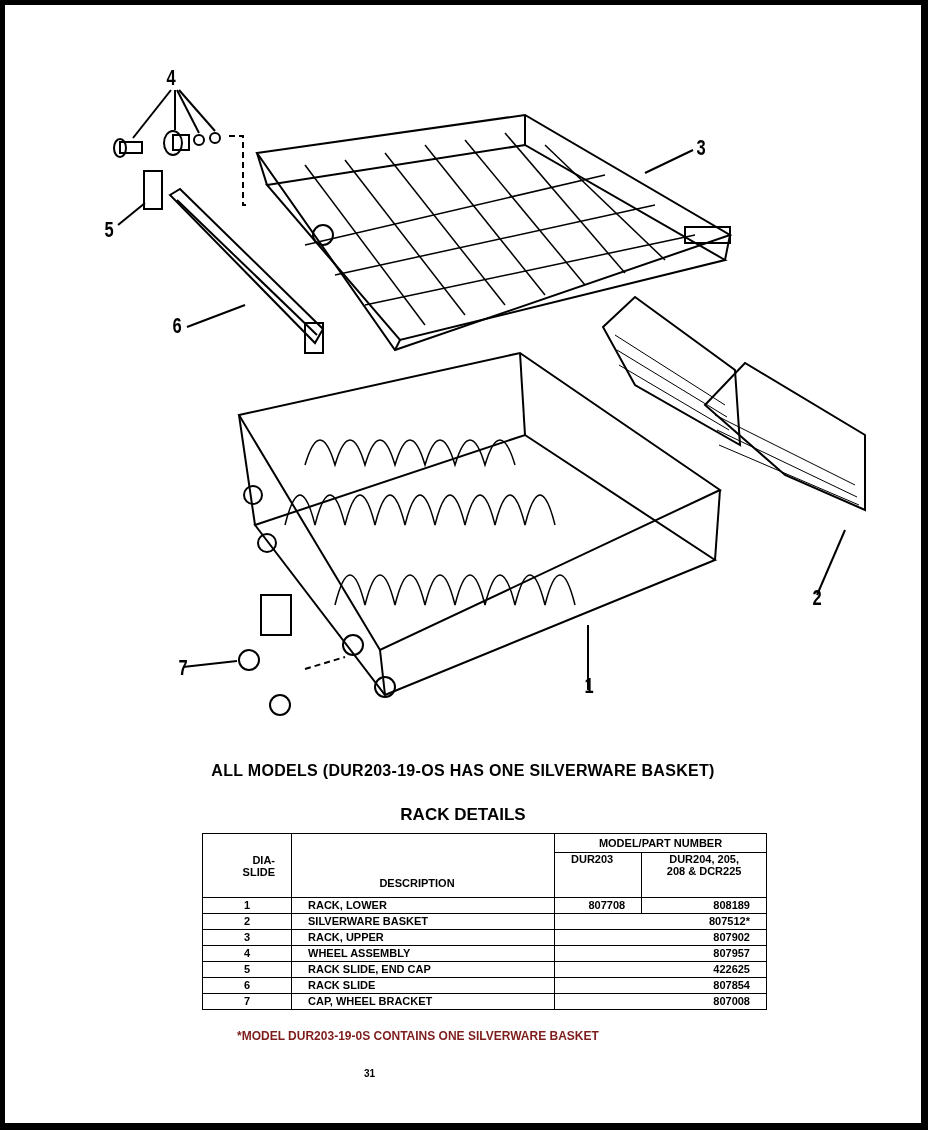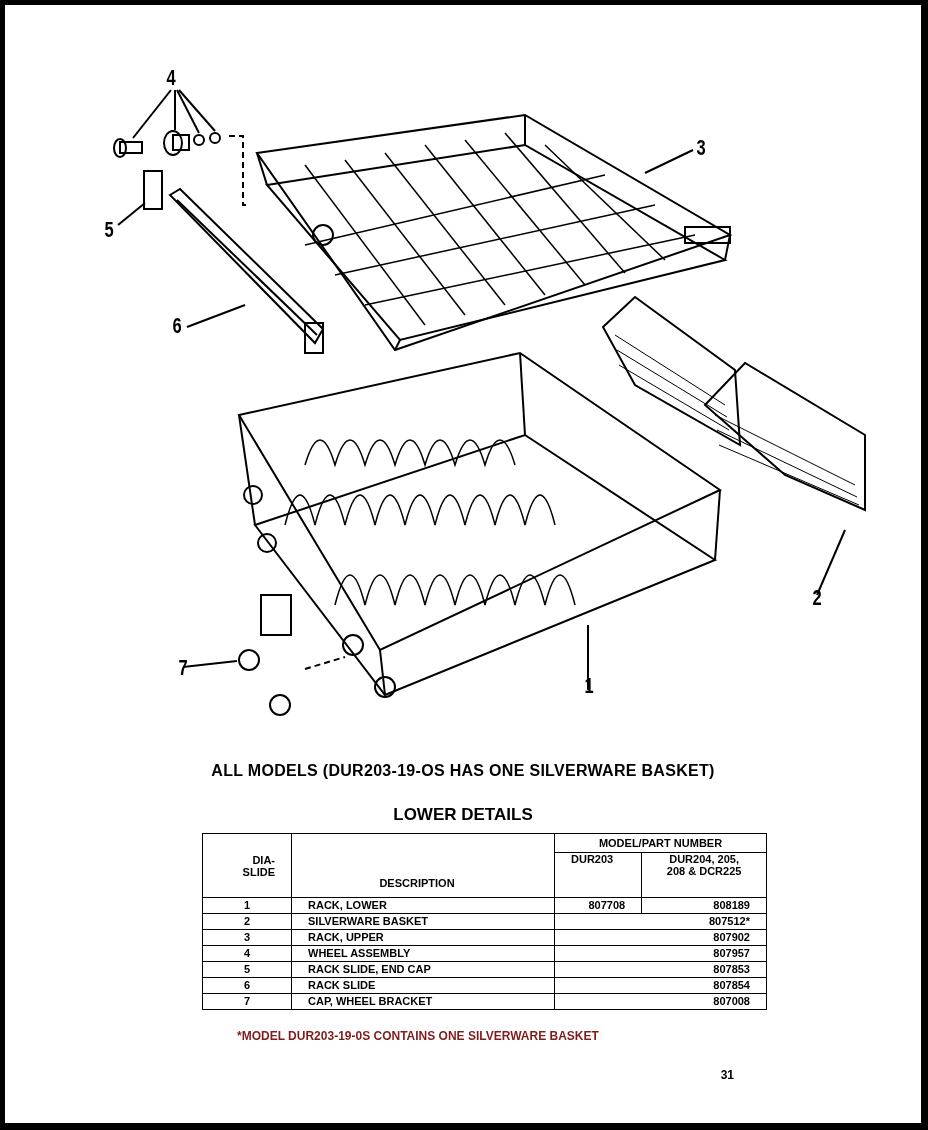--- a/index.html
+++ b/index.html
@@ -13,21 +13,21 @@
   table.parts { position:absolute; left:197px; top:828px; width:565px; border-collapse:collapse; font-size:11px; font-weight:bold; color:#000; }
   table.parts td, table.parts th { border:1.5px solid #000; padding:0 16px; font-weight:bold; }
   .h-top { height:18px; text-align:center; }
   .h-cell { vertical-align:top; height:44px; }
   .num { text-align:center; width:56px; }
   .desc { text-align:left; padding-left:16px !important; width:230px; }
   .pn { text-align:right; }
   .row td { height:15px; line-height:15px; }
   .first td { padding-top:6px; }
   .footnote { position:absolute; left:232px; top:1024px; font-size:12px; font-weight:bold; color:#7f1d1d; }
-  .pagenum { position:absolute; left:0; width:729px; top:1063px; text-align:right; font-size:12px; font-weight:bold; }
+  .pagenum { position:absolute; left:0; width:729px; top:1063px; text-align:center; font-size:10px; font-weight:bold; }
 </style>
 </head>
 <body>
 
 <div class="page">
 
   <svg class="illus" viewBox="0 0 916 745" xmlns="http://www.w3.org/2000/svg">
     <g fill="none" stroke="#000" stroke-width="2">
 
       <g>
@@ -125,21 +125,21 @@
 
   <span class="label" style="left:160px;top:60px;">4</span>
   <span class="label" style="left:98px;top:212px;">5</span>
   <span class="label" style="left:166px;top:308px;">6</span>
   <span class="label" style="left:690px;top:130px;">3</span>
   <span class="label" style="left:806px;top:580px;">2</span>
   <span class="label" style="left:578px;top:668px;">1</span>
   <span class="label" style="left:172px;top:650px;">7</span>
 
   <div class="caption cap1">ALL MODELS (DUR203-19-OS HAS ONE SILVERWARE BASKET)</div>
-  <div class="caption cap2">LOWER DETAILS</div>
+  <div class="caption cap2">RACK DETAILS</div>
 
   <table class="parts">
     <tbody>
         <tr>
       <td rowspan="2" class="num h-cell" style="height:62px;vertical-align:middle;text-align:right;">
         <div>DIA-</div>
         <div>SLIDE</div>
       </td>
       <td rowspan="2" class="desc" style="vertical-align:bottom;padding-bottom:8px;text-align:center;padding-left:4px !important;">DESCRIPTION</td>
       <td colspan="2" class="h-top">MODEL/PART NUMBER</td>
@@ -168,21 +168,21 @@
       <td class="pn" colspan="2">807902</td>
     </tr>
     <tr class="row">
       <td class="num">4</td>
       <td class="desc">WHEEL ASSEMBLY</td>
       <td class="pn" colspan="2">807957</td>
     </tr>
     <tr class="row">
       <td class="num">5</td>
       <td class="desc">RACK SLIDE, END CAP</td>
-      <td class="pn" colspan="2">807853</td>
+      <td class="pn" colspan="2">422625</td>
     </tr>
     <tr class="row">
       <td class="num">6</td>
       <td class="desc">RACK SLIDE</td>
       <td class="pn" colspan="2">807854</td>
     </tr>
     <tr class="row">
       <td class="num">7</td>
       <td class="desc">CAP, WHEEL BRACKET</td>
       <td class="pn" colspan="2">807008</td>

